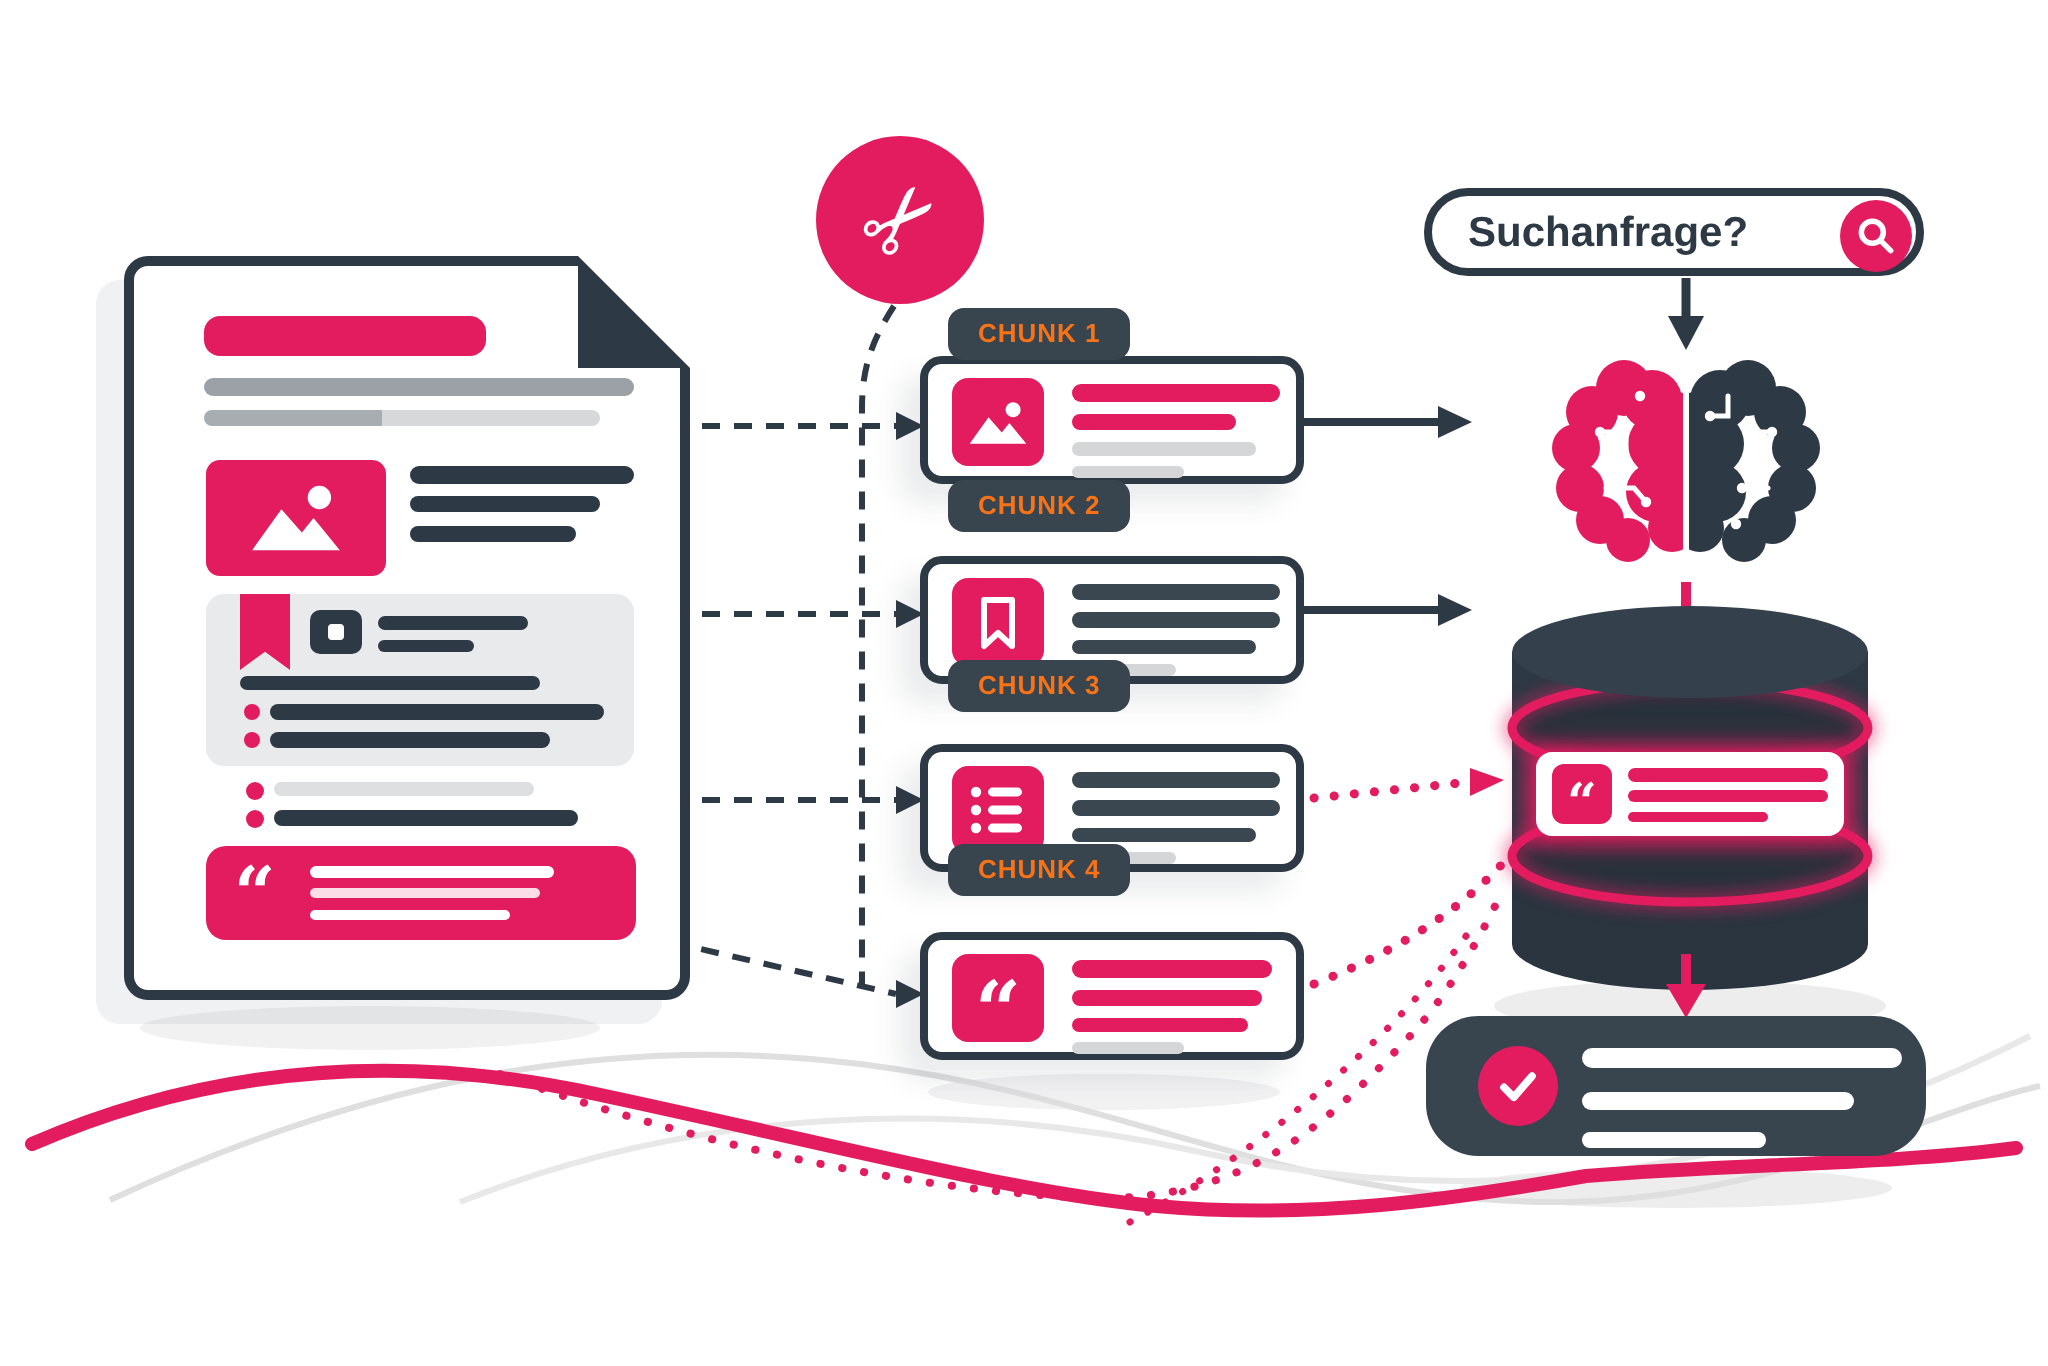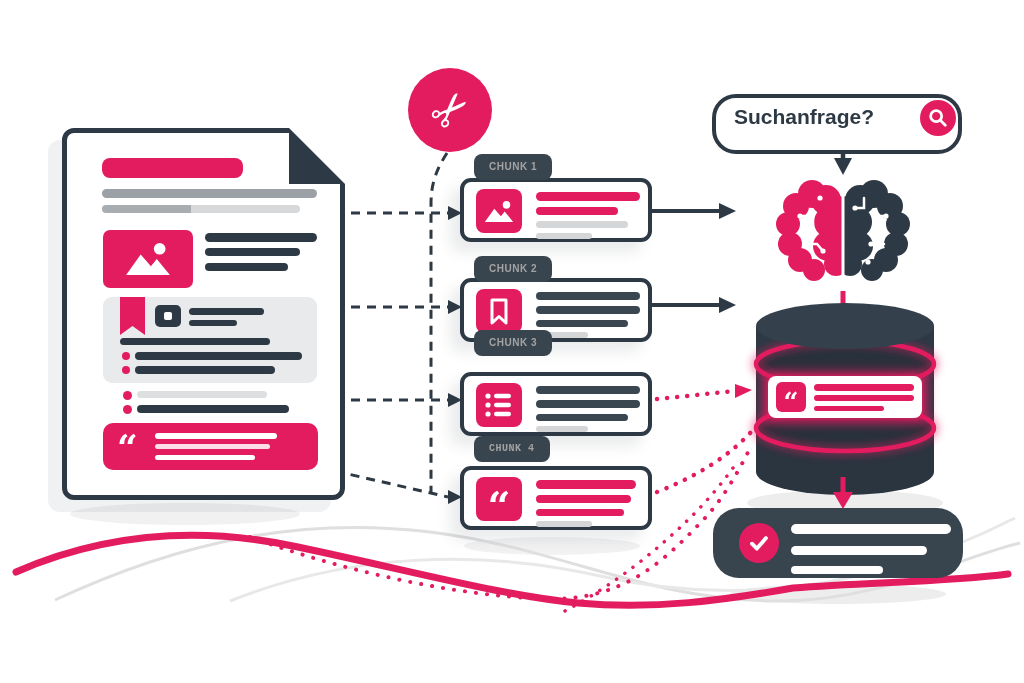--- a/index.html
+++ b/index.html
@@ -16,28 +16,28 @@
   .gray-block{position:absolute;left:36px;top:164px;width:214px;height:86px;background:#e9eaeb;border-radius:9px;}
   .ribbon{position:absolute;left:17px;top:0;width:25px;height:38px;background:#e31c60;
           clip-path:polygon(0 0,100% 0,100% 100%,50% 76%,0 100%);}
   .quote-block{position:absolute;left:36px;top:290px;width:215px;height:47px;background:#e31c60;border-radius:10px;}
   .quote-glyph{font-family:"DejaVu Serif",serif;font-weight:bold;color:#fff;line-height:1;}
 
   
   .chunk-card{position:absolute;left:460px;width:192px;height:64px;background:#fff;
               border:4px solid #2d3944;border-radius:11px;box-sizing:border-box;
               box-shadow:-10px 10px 14px rgba(45,57,68,0.10);}
-  .chunk-badge{position:absolute;left:474px;height:26px;background:#38454f;color:#a3a3a3;
-               border-radius:8px;font-size:10px;font-weight:bold;letter-spacing:.5px;
+  .chunk-badge{position:absolute;left:474px;height:26px;background:#38454f;color:#f97316;
+               border-radius:8px;font-size:13px;font-weight:bold;letter-spacing:.5px;
                line-height:26px;padding:0 15px;z-index:3;}
   .tile{position:absolute;left:12px;top:7px;width:46px;height:44px;background:#e31c60;border-radius:8px;
         display:flex;align-items:center;justify-content:center;}
 
   
-  .search-pill{position:absolute;left:712px;top:94px;width:250px;height:60px;background:#fff;
+  .search-pill{position:absolute;left:712px;top:94px;width:250px;height:44px;background:#fff;
                border:4px solid #2d3944;border-radius:24px;box-sizing:border-box;}
   .search-text{position:absolute;left:18px;top:7px;font-size:21px;font-weight:bold;color:#2d3944;}
   .search-btn{position:absolute;right:2px;top:2px;width:36px;height:36px;border-radius:50%;
               background:#e31c60;display:flex;align-items:center;justify-content:center;}
 
   
   .db-card{position:absolute;left:768px;top:376px;width:154px;height:42px;background:#fff;border-radius:8px;
            box-shadow:0 0 16px rgba(227,28,96,0.85), 0 0 4px rgba(227,28,96,0.9);z-index:3;}
   .db-tile{position:absolute;left:8px;top:6px;width:30px;height:30px;background:#e31c60;border-radius:6px;
            display:flex;align-items:center;justify-content:center;}
@@ -253,21 +253,21 @@
           <circle cx="26" cy="6" r="4" fill="#fff"></circle>
         <polygon points="3,24 13,10 20,18 24,13 33,24" fill="#fff"></polygon>
         </svg>
     </div>
     <div class="bar" style="left:72px;top:10px;width:104px;height:9px;background:#e31c60;"></div>
     <div class="bar" style="left:72px;top:25px;width:82px;height:8px;background:#e31c60;"></div>
     <div class="bar" style="left:72px;top:39px;width:92px;height:7px;background:#d4d6d8;"></div>
     <div class="bar" style="left:72px;top:51px;width:56px;height:6px;background:#d4d6d8;"></div>
   </div>
 
-  <div class="chunk-badge" style="top:256px;">CHUNK 2</div>
+  <div class="chunk-badge" style="top:240px;">CHUNK 2</div>
   <div class="chunk-card" style="top:278px;">
     <div class="tile">
       <svg width="32" height="32" viewBox="0 0 32 32">
         <path d="M 9,5 h 14 v 23 l -7,-6.5 l -7,6.5 z" fill="none" stroke="#fff" stroke-width="3" stroke-linejoin="round"></path>
       </svg>
     </div>
     <div class="bar" style="left:72px;top:10px;width:104px;height:8px;background:#3a4750;"></div>
     <div class="bar" style="left:72px;top:24px;width:104px;height:8px;background:#3a4750;"></div>
     <div class="bar" style="left:72px;top:38px;width:92px;height:7px;background:#3a4750;"></div>
     <div class="bar" style="left:72px;top:50px;width:52px;height:6px;background:#d4d6d8;"></div>
@@ -286,21 +286,21 @@
             <rect x="12" y="23.8" width="17" height="4.4" rx="2.2"></rect>
         </g>
       </svg>
     </div>
     <div class="bar" style="left:72px;top:10px;width:104px;height:8px;background:#3a4750;"></div>
     <div class="bar" style="left:72px;top:24px;width:104px;height:8px;background:#3a4750;"></div>
     <div class="bar" style="left:72px;top:38px;width:92px;height:7px;background:#3a4750;"></div>
     <div class="bar" style="left:72px;top:50px;width:52px;height:6px;background:#d4d6d8;"></div>
   </div>
 
-  <div class="chunk-badge" style="top:436px;font-family:Liberation Mono, monospace;">CHUNK 4</div>
+  <div class="chunk-badge" style="top:422px;">CHUNK 4</div>
   <div class="chunk-card" style="top:466px;">
     <div class="tile">
       <span class="quote-glyph" style="font-size:40px;margin-top:14px;">“</span>
     </div>
     <div class="bar" style="left:72px;top:10px;width:100px;height:9px;background:#e31c60;"></div>
     <div class="bar" style="left:72px;top:25px;width:95px;height:8px;background:#e31c60;"></div>
     <div class="bar" style="left:72px;top:39px;width:88px;height:7px;background:#e31c60;"></div>
     <div class="bar" style="left:72px;top:51px;width:56px;height:6px;background:#d4d6d8;"></div>
   </div>
 

